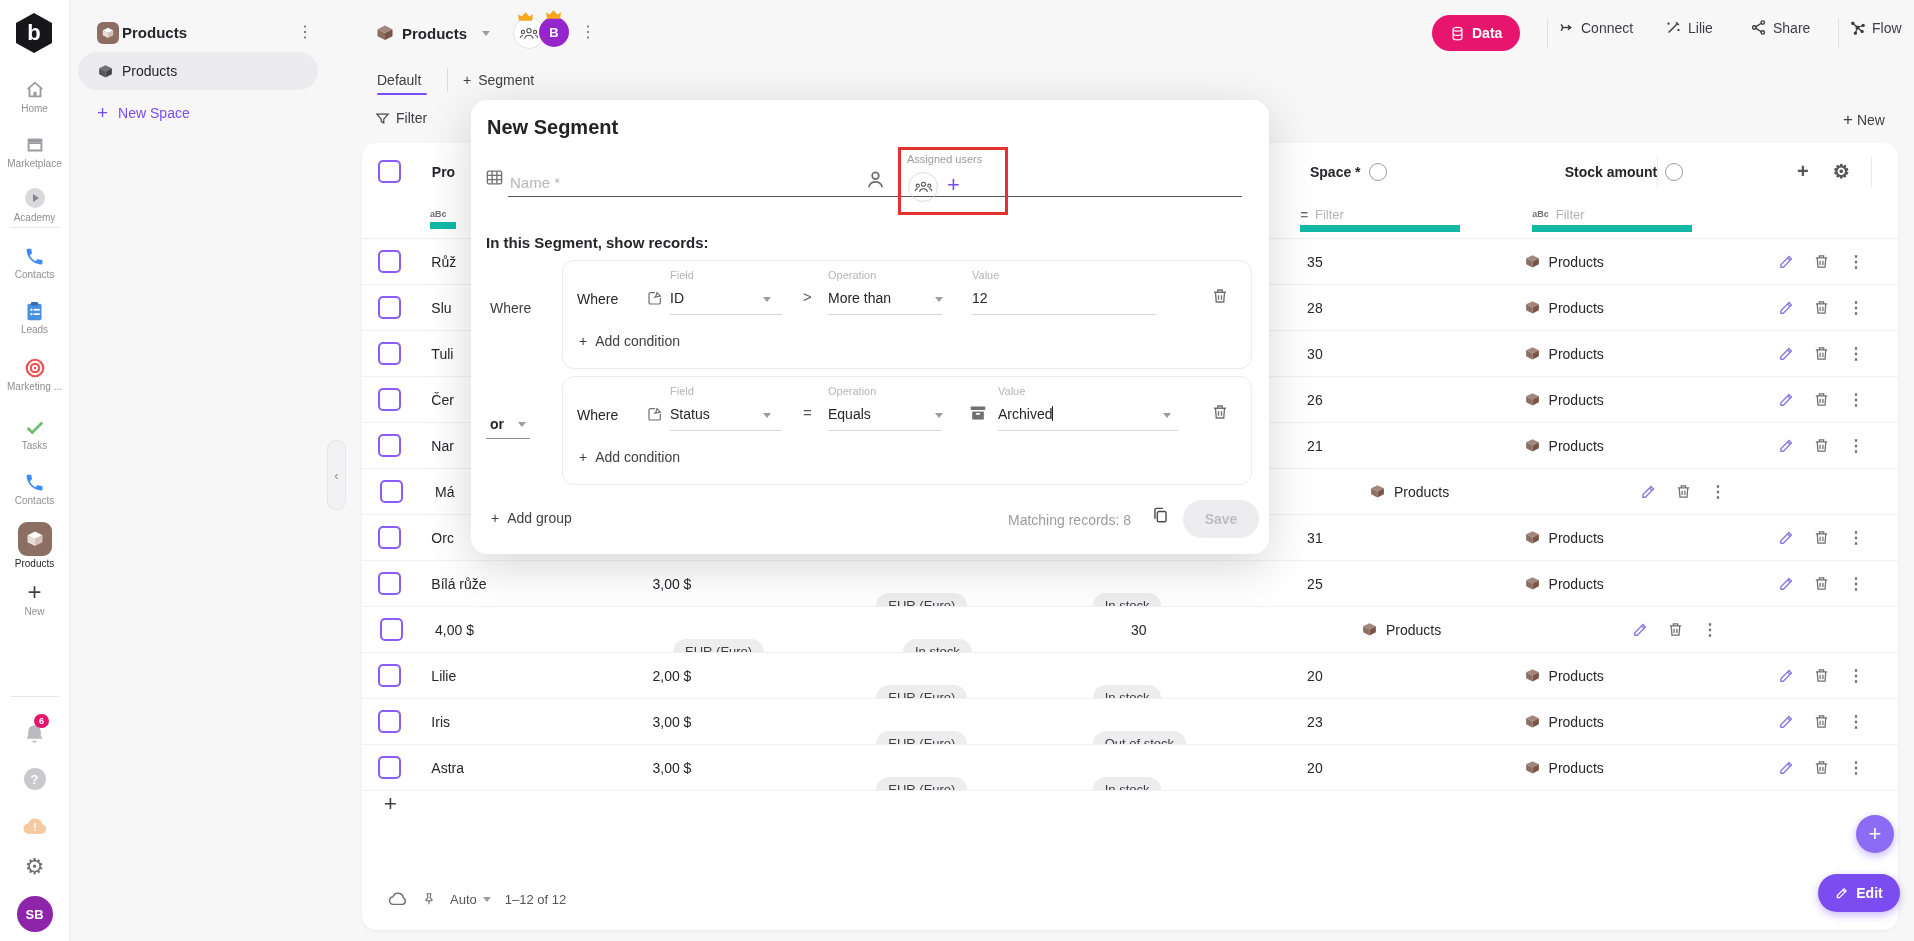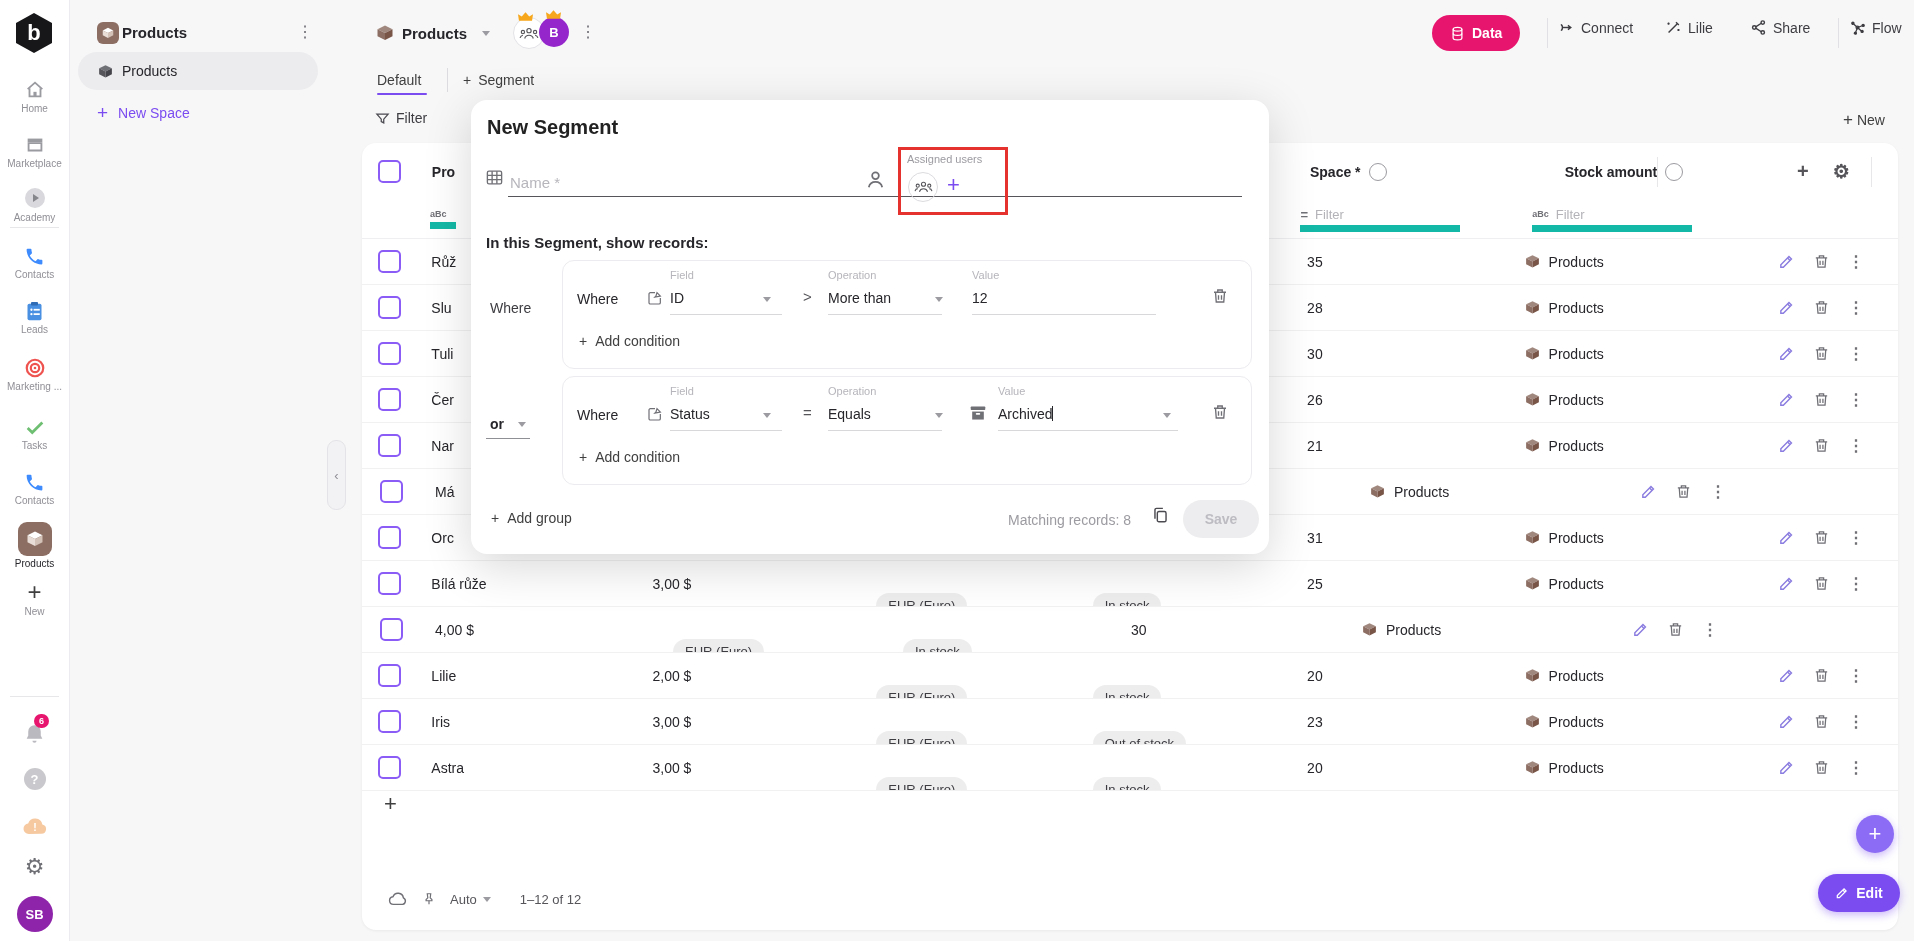--- a/index.html
+++ b/index.html
@@ -833,21 +833,21 @@
           <path d="M7 17a5 5 0 0 1-.5-9.97A7 7 0 0 1 20 8.5 4.5 4.5 0 0 1 19 17z"></path>
         </svg>
       <svg width="14" height="16" viewBox="0 0 24 24" fill="none" stroke="#6f6f76" stroke-width="2">
           <path d="M9 3h6l-1 7 3 3v2H7v-2l3-3z"></path>
           <path d="M12 15v6"></path>
         </svg>
       <span style="display:inline-flex;align-items:center;gap:6px;cursor:pointer;">
         <span>Auto</span>
         <span class="caret"></span>
       </span>
-      <span style="margin-left:15px;">1–12 of 12</span>
+      <span style="margin-left:0;">1–12 of 12</span>
     </div>
   </section>
 
   <div id="collapse">
     <span>‹</span>
   </div>
 
   <div id="float-add">+</div>
   <div id="edit-btn">
     <svg width="14" height="14" viewBox="0 0 24 24" fill="none" stroke="#fff" stroke-width="2.2">

